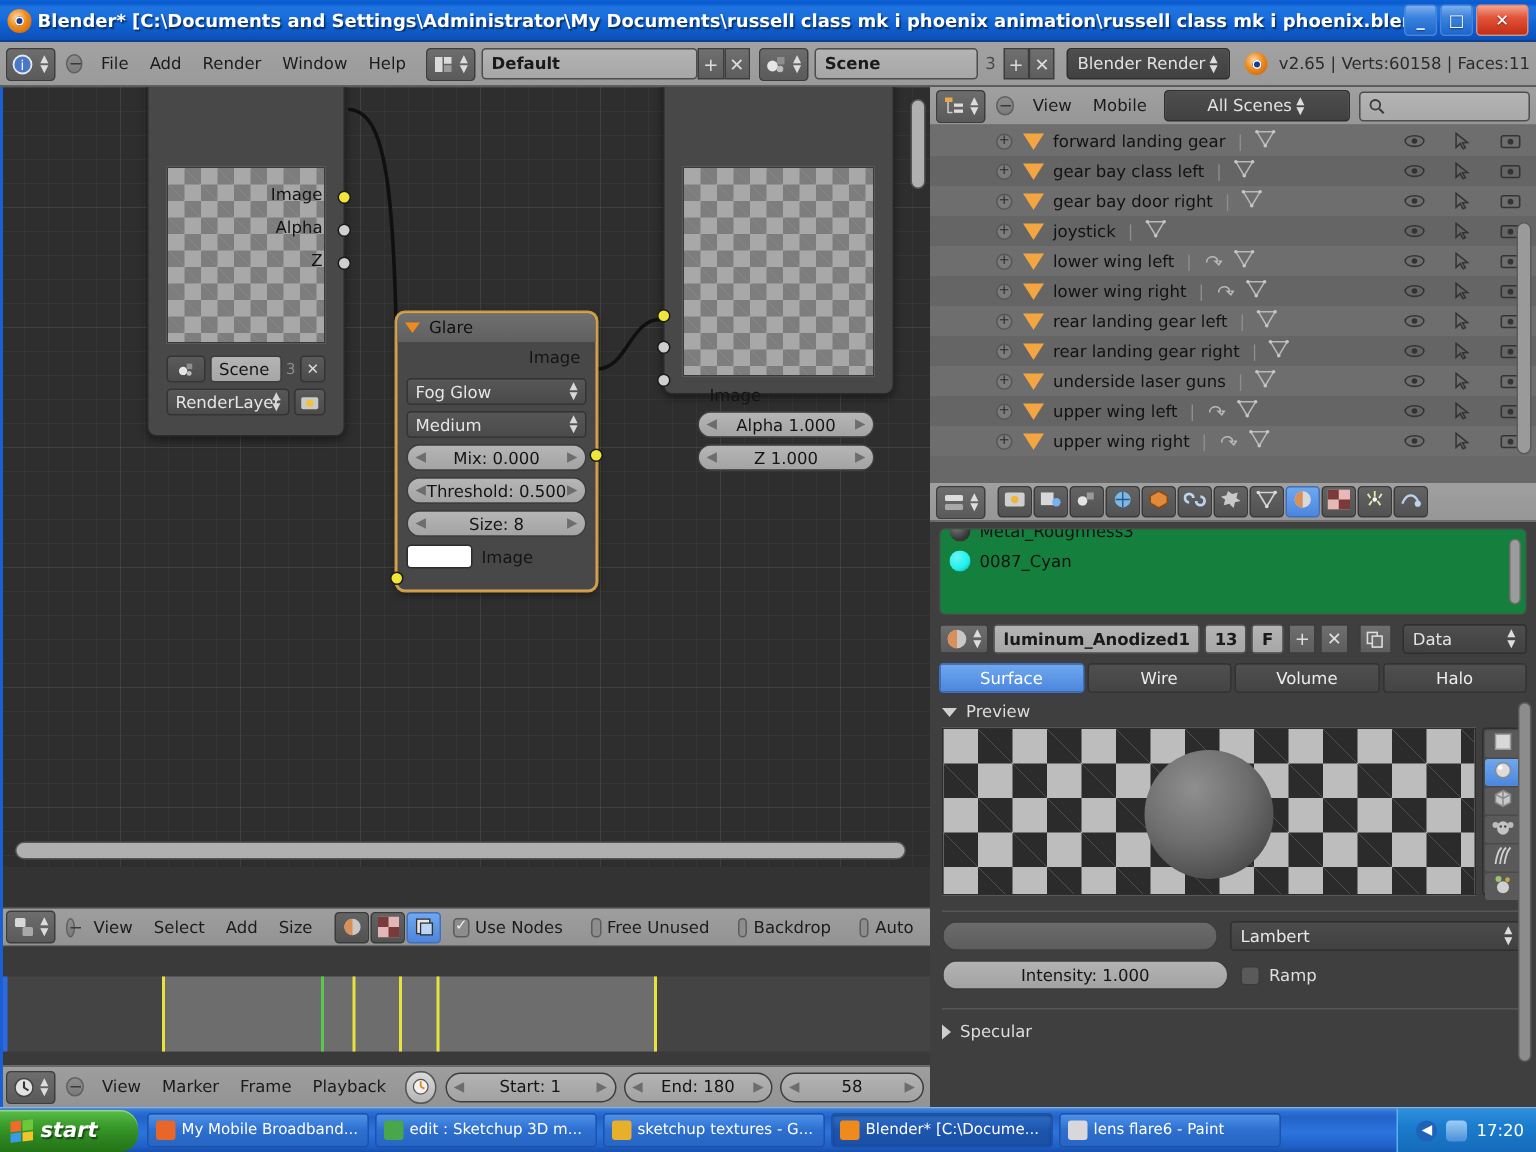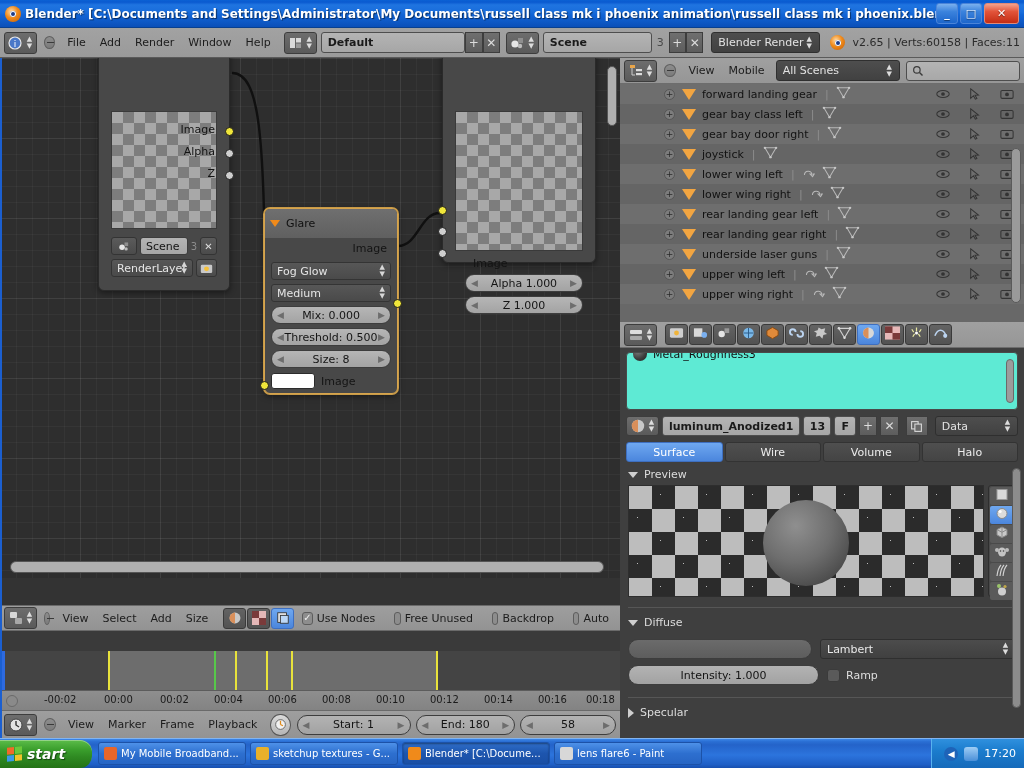--- a/index.html
+++ b/index.html
@@ -94,21 +94,21 @@
     background-image:
       linear-gradient(to right, rgba(255,255,255,.035) 1px, transparent 1px),
       linear-gradient(to bottom, rgba(255,255,255,.035) 1px, transparent 1px),
       linear-gradient(to right, rgba(255,255,255,.05) 1px, transparent 1px),
       linear-gradient(to bottom, rgba(255,255,255,.05) 1px, transparent 1px);
     background-size:16px 16px,16px 16px,80px 80px,80px 80px;
   }
   .node{ position:absolute; border-radius:6px; background:#484848;
     border:1px solid #2a2a2a; box-shadow:0 2px 6px rgba(0,0,0,.45); }
   .node.sel{ border:1px solid #d6a44e; box-shadow:0 0 0 1px #c99b47,0 2px 6px rgba(0,0,0,.5); }
-  .node-head{ height:29px; border-radius:5px 5px 0 0; display:flex; align-items:center;
+  .node-head{ height:19px; border-radius:5px 5px 0 0; display:flex; align-items:center;
     padding:0 5px; font-size:11px; color:#101010; }
   .node-body{ padding:4px 6px 6px; }
   .sock{ position:absolute; width:9px; height:9px; border-radius:50%; border:1px solid #1b1b1b; }
   .sock.img{ background:#f0e63a; }
   .sock.val{ background:#cfcfcf; }
   .nlabel{ position:absolute; font-size:11px; color:#1d1d1d; }
   .checker{
     background-image:
       linear-gradient(45deg,#7d7d7d 25%,transparent 25%,transparent 75%,#7d7d7d 75%),
       linear-gradient(45deg,#7d7d7d 25%,transparent 25%,transparent 75%,#7d7d7d 75%);
@@ -145,21 +145,21 @@
   .ol-icons{ position:absolute; right:10px; display:flex; gap:18px; align-items:center; }
   .eye,.cur,.cam{ width:14px;height:12px; opacity:.85; }
 
   
   #props{ left:620px; top:322px; width:404px; height:416px; background:#3f3f3f; }
   .prop-tabs{ display:flex; gap:1px; align-items:center; height:24px; padding-left:4px; }
   .ptab{ width:23px;height:21px;border-radius:3px;
     background:linear-gradient(180deg,#636363,#525252); border:1px solid #3a3a3a;
     display:flex;align-items:center;justify-content:center; }
   .ptab.on{ background:linear-gradient(180deg,#6fa8f0,#4b86dd); border-color:#3e6fc0; }
-  .matlist{ margin:4px 6px 0; height:58px; background:#5eead4; border:1px solid #4a4a4a;
+  .matlist{ margin:4px 6px 0; height:58px; background:#15803d; border:1px solid #4a4a4a;
     border-radius:4px; overflow:hidden; position:relative; }
   .mat-row{ height:20px; display:flex; align-items:center; gap:6px; padding-left:6px;
     font-size:11px; color:#121212; }
   .mat-ball{ width:14px;height:14px;border-radius:50%; flex:0 0 auto; }
   .mslot-bar{ display:flex; align-items:center; gap:3px; margin:6px 6px 0; }
   .tabs4{ display:flex; margin:6px 6px 0; gap:2px; }
   .tab4{ flex:1; height:20px; border-radius:3px; display:flex; align-items:center;
     justify-content:center; font-size:11px; color:#ececec;
     background:linear-gradient(180deg,#4f4f4f,#444); border:1px solid #333; }
   .tab4.on{ background:linear-gradient(180deg,#6fa8f0,#4b86dd); border-color:#3e6fc0; color:#fff; }
@@ -499,34 +499,20 @@
     <div class="tl-track">
       <div class="tl-range" style="left:108px;width:330px"></div>
       <div class="tl-key" style="left:108px;background:#e8e23c"></div>
       <div class="tl-key" style="left:214px;background:#57c84a"></div>
       <div class="tl-key" style="left:235px;background:#e8e23c"></div>
       <div class="tl-key" style="left:266px;background:#e8e23c"></div>
       <div class="tl-key" style="left:291px;background:#e8e23c"></div>
       <div class="tl-key" style="left:436px;background:#e8e23c"></div>
       <div class="tl-key" style="left:2px;width:3px;background:#2d6ae0;height:50px"></div>
     </div>
-    <div class="tl-ruler">
-      <div style="position:absolute;left:6px;top:4px;width:12px;height:12px;border-radius:50%;background:#8a8a8a;border:1px solid #6a6a6a"></div>
-      <span class="tl-tick" style="left:44px">-00:02</span>
-      <span class="tl-tick" style="left:104px">00:00</span>
-      <span class="tl-tick" style="left:160px">00:02</span>
-      <span class="tl-tick" style="left:214px">00:04</span>
-      <span class="tl-tick" style="left:268px">00:06</span>
-      <span class="tl-tick" style="left:322px">00:08</span>
-      <span class="tl-tick" style="left:376px">00:10</span>
-      <span class="tl-tick" style="left:430px">00:12</span>
-      <span class="tl-tick" style="left:484px">00:14</span>
-      <span class="tl-tick" style="left:538px">00:16</span>
-      <span class="tl-tick" style="left:586px">00:18</span>
-    </div>
   </div>
 
   <div id="tlHdr">
     <div class="ed-sel">
       <svg class="ed-ico" viewBox="0 0 16 16">
         <circle cx="8" cy="8" r="6" fill="#e2e2e2" stroke="#444"></circle>
           <path d="M8 4v4l3 2" stroke="#333" stroke-width="1.4" fill="none"></path>
       </svg>
       <span class="updown">▲<br>▼</span>
     </div>
@@ -565,21 +551,21 @@
           <rect x="2" y="2" width="5" height="3" fill="#e8a54a"></rect>
             <rect x="8" y="6" width="6" height="2.2" fill="#dcdcdc"></rect>
             <rect x="8" y="10" width="6" height="2.2" fill="#dcdcdc"></rect>
             <path d="M4 5v7h3" stroke="#ccc" fill="none"></path>
         </svg>
         <span class="updown">▲<br>▼</span>
       </div>
       <div class="collapse-dot"></div>
       <span class="menu-i">View</span>
       <span class="menu-i">Mobile</span>
-      <div class="dark-field" style="width:130px;justify-content:space-between;margin-left:4px">
+      <div class="dark-field" style="width:130px;justify-content:center;margin-left:4px">
         <span>All Scenes</span>
         <span class="updown">▲<br>▼</span>
       </div>
       <div style="display:flex;align-items:center;width:120px;height:20px;border-radius:3px;margin-left:6px;padding:0 5px;
                   background:linear-gradient(180deg,#b4b4b4,#a8a8a8);border:1px solid #4e4e4e">
         <svg width="12" height="12" viewBox="0 0 16 16">
           <circle cx="6.5" cy="6.5" r="4.3" fill="none" stroke="#3a3a3a" stroke-width="1.6"></circle>
             <line x1="10" y1="10" x2="14" y2="14" stroke="#3a3a3a" stroke-width="1.8"></line>
         </svg>
         <input style="border: 0px; background: transparent; outline: none; font-size: 11px; width: 90px;" placeholder="">
@@ -961,20 +947,24 @@
               </svg></span>
           </div>
         </div>
     </div>
 
     <div style="position:absolute;top:26px;left:0;right:0;bottom:0;overflow:hidden">
       <div class="matlist" id="matList">
           <div class="mat-row" style="margin-top: -9px;">
             <span class="mat-ball" style="background: radial-gradient(circle at 35% 30%, rgba(255, 255, 255, 0.333), rgb(58, 58, 58) 60%, rgba(0, 0, 0, 0.4) 100%) rgb(58, 58, 58);"></span>
             <span>Metal_Roughness3</span>
+          </div>
+          <div class="mat-row">
+            <span class="mat-ball" style="background: radial-gradient(circle at 35% 30%, rgba(255, 255, 255, 0.333), rgb(30, 240, 238) 60%, rgba(0, 0, 0, 0.4) 100%) rgb(30, 240, 238);"></span>
+            <span>0087_Cyan</span>
           </div>
           <div style="position: absolute; right: 3px; top: 6px; width: 8px; height: 44px; border-radius: 4px; background: rgb(156, 156, 156); border: 1px solid rgb(106, 106, 106);"></div>
         </div>
 
       <div class="mslot-bar">
         <div class="ed-sel" style="height:20px;margin:0">
           <svg class="ed-ico" viewBox="0 0 16 16">
               <circle cx="8" cy="8" r="6.2" fill="#c8c8c8"></circle>
               <path d="M8 1.8a6.2 6.2 0 0 0 0 12.4z" fill="#d98f5a"></path>
             </svg>
@@ -1068,24 +1058,20 @@
                   <circle cx="8" cy="9.5" r="4" fill="#cfcfcf"></circle>
                   <circle cx="5" cy="4" r="2" fill="#9ac46a"></circle>
                   <circle cx="11" cy="4.5" r="1.6" fill="#c2a84a"></circle>
                 </svg></span>
             </div>
           </div>
       </div>
 
       <div class="sep" style="margin-top:10px"></div>
 
-      <div class="sect-title">
-        <span class="tri-d"></span>
-        <span>Diffuse</span>
-      </div>
       <div class="drow">
         <div class="fld-grey"></div>
         <div class="fld-dark">
           <span>Lambert</span>
           <span class="updown" style="position:absolute;right:6px">▲<br>▼</span>
         </div>
       </div>
       <div class="drow">
         <div class="fld-btn">
           <span>Intensity: 1.000</span>
@@ -1117,20 +1103,24 @@
           <i style="background:#f0c42a"></i>
       </span>
       <span>start</span>
     </div>
     <div id="tasks" style="display:flex;align-items:center">
         <div class="tsk">
           <span class="ti" style="background: rgb(232, 102, 42);"></span>
           <span class="tl">My Mobile Broadband...</span>
         </div>
         <div class="tsk">
+          <span class="ti" style="background: rgb(74, 166, 74);"></span>
+          <span class="tl">edit : Sketchup 3D m...</span>
+        </div>
+        <div class="tsk">
           <span class="ti" style="background: rgb(232, 176, 42);"></span>
           <span class="tl">sketchup textures - G...</span>
         </div>
         <div class="tsk on">
           <span class="ti" style="background: rgb(240, 138, 26);"></span>
           <span class="tl">Blender* [C:\Docume...</span>
         </div>
         <div class="tsk">
           <span class="ti" style="background: rgb(216, 216, 216);"></span>
           <span class="tl">lens flare6 - Paint</span>

